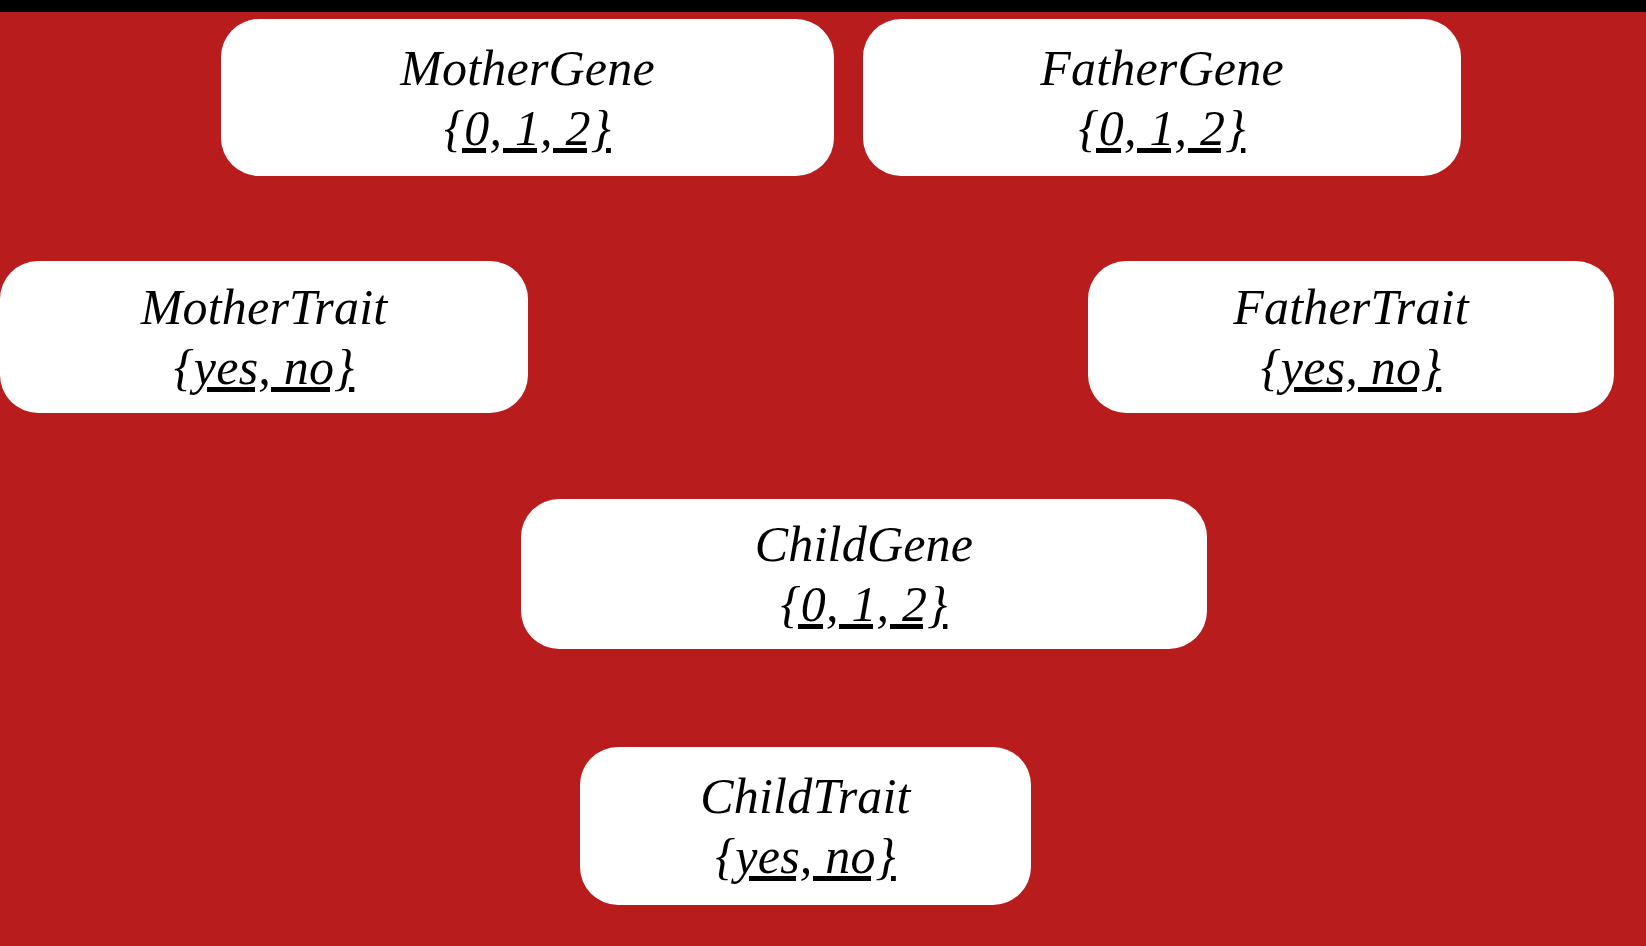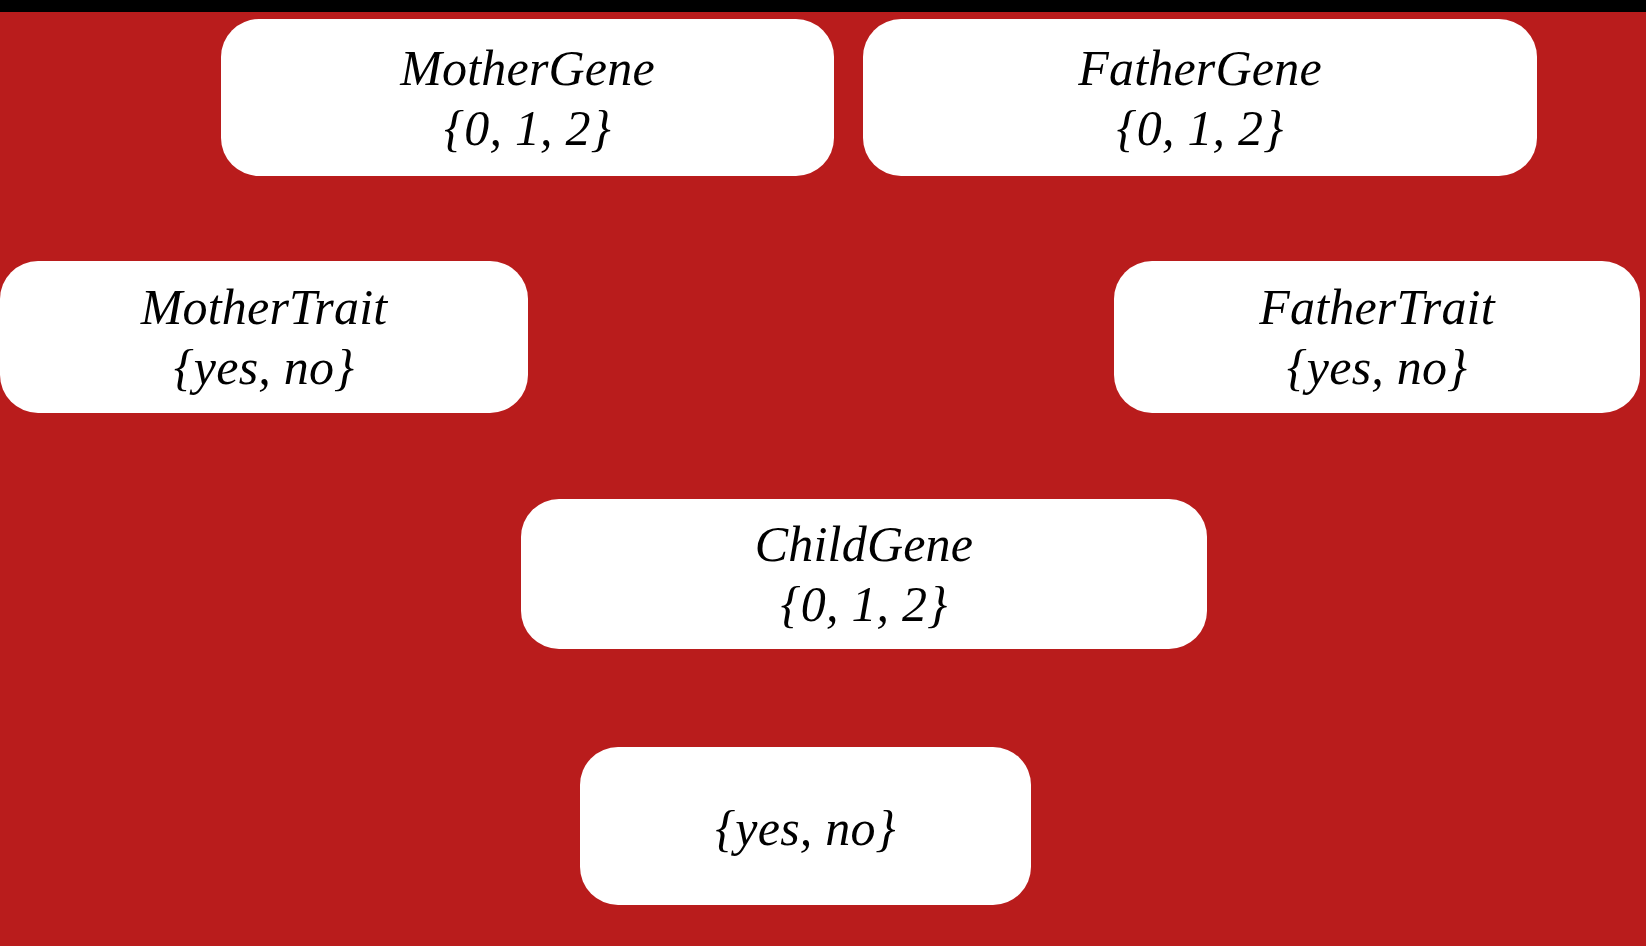--- a/index.html
+++ b/index.html
@@ -36,27 +36,28 @@
   .node-name {
     font-size: 50px;
     letter-spacing: 0.2px;
     white-space: nowrap;
   }
   .node-domain {
     font-size: 50px;
     letter-spacing: 0.2px;
     white-space: nowrap;
     margin-top: 4px;
+    text-decoration: underline;
   }
 
   
   #node-mother-gene  { left: 221px;  top: 7px;   width: 613px; height: 157px; }
-  #node-father-gene  { left: 863px;  top: 7px;   width: 674px; height: 157px; }
+  #node-father-gene  { left: 863px;  top: 7px;   width: 598px; height: 157px; }
   #node-mother-trait { left: 0;    top: 249px; width: 528px; height: 152px; }
-  #node-father-trait { left: 1114px; top: 249px; width: 526px; height: 152px; }
+  #node-father-trait { left: 1088px; top: 249px; width: 526px; height: 152px; }
   #node-child-gene   { left: 521px;  top: 487px; width: 686px; height: 150px; }
   #node-child-trait  { left: 580px;  top: 735px; width: 451px; height: 158px; }
 </style>
 </head>
 <body>
 
 <div id="canvas">
 
   <div class="node" id="node-mother-gene">
     <span class="node-name">MotherGene</span>
@@ -77,16 +78,17 @@
     <span class="node-name">FatherTrait</span>
     <span class="node-domain">{yes, no}</span>
   </div>
 
   <div class="node" id="node-child-gene">
     <span class="node-name">ChildGene</span>
     <span class="node-domain">{0, 1, 2}</span>
   </div>
 
   <div class="node" id="node-child-trait">
+    <span class="node-name">ChildTrait</span>
     <span class="node-domain">{yes, no}</span>
   </div>
 
 </div>
 
 </body></html>

